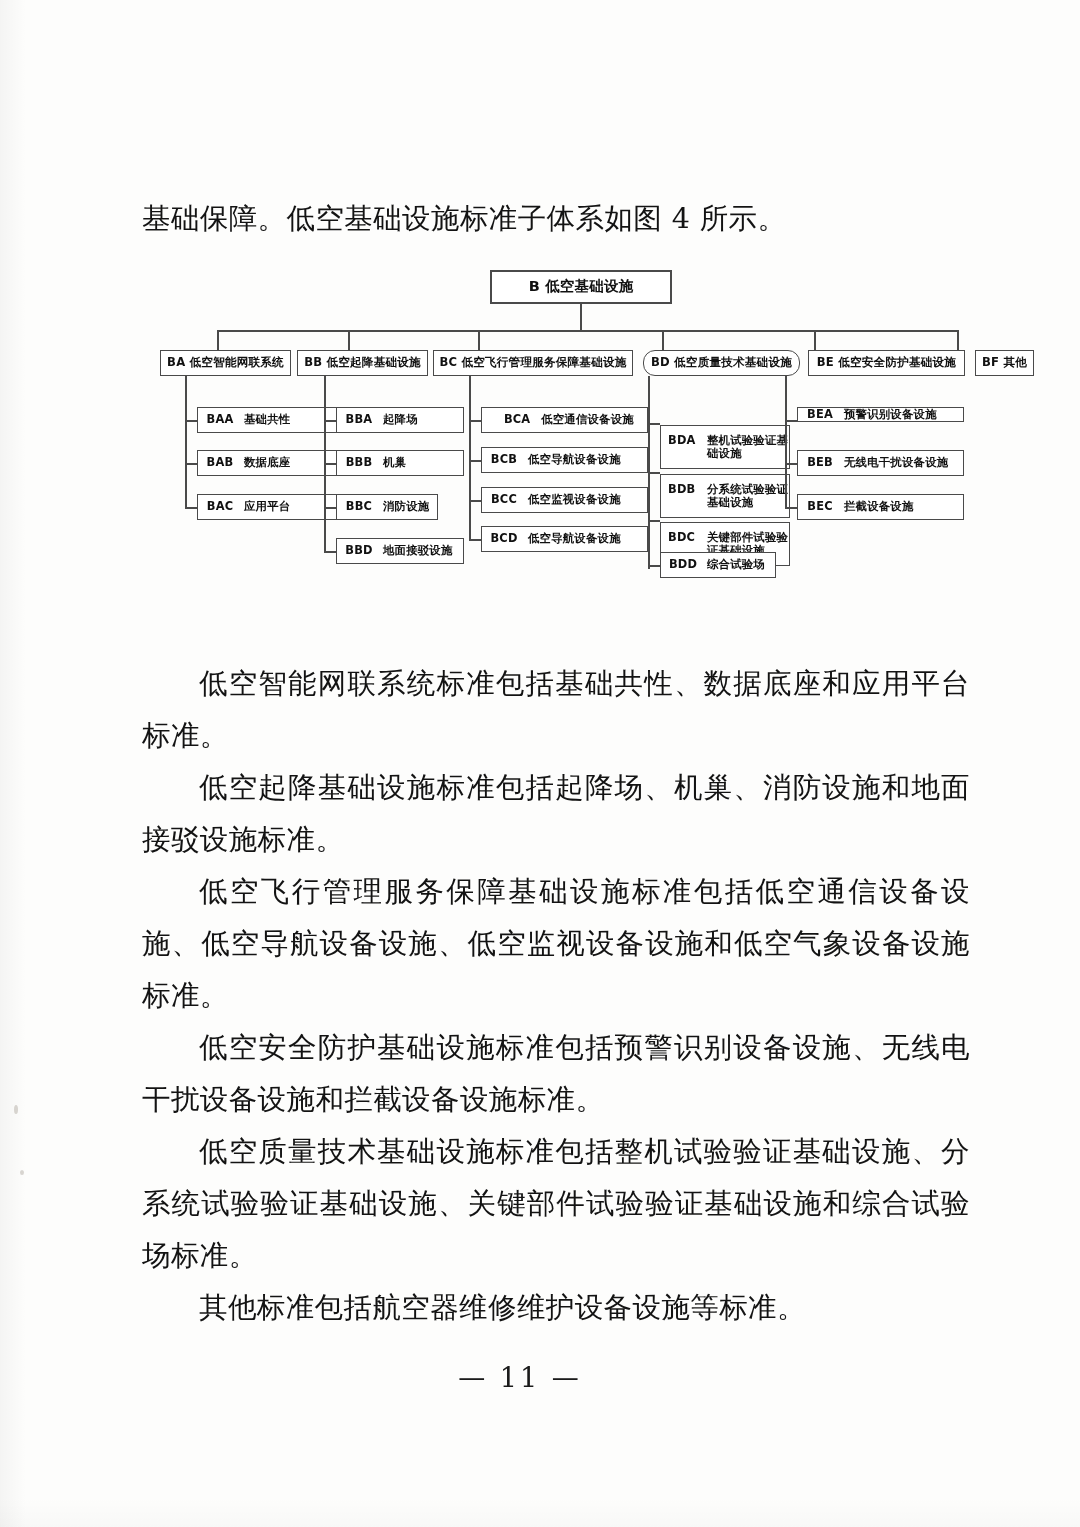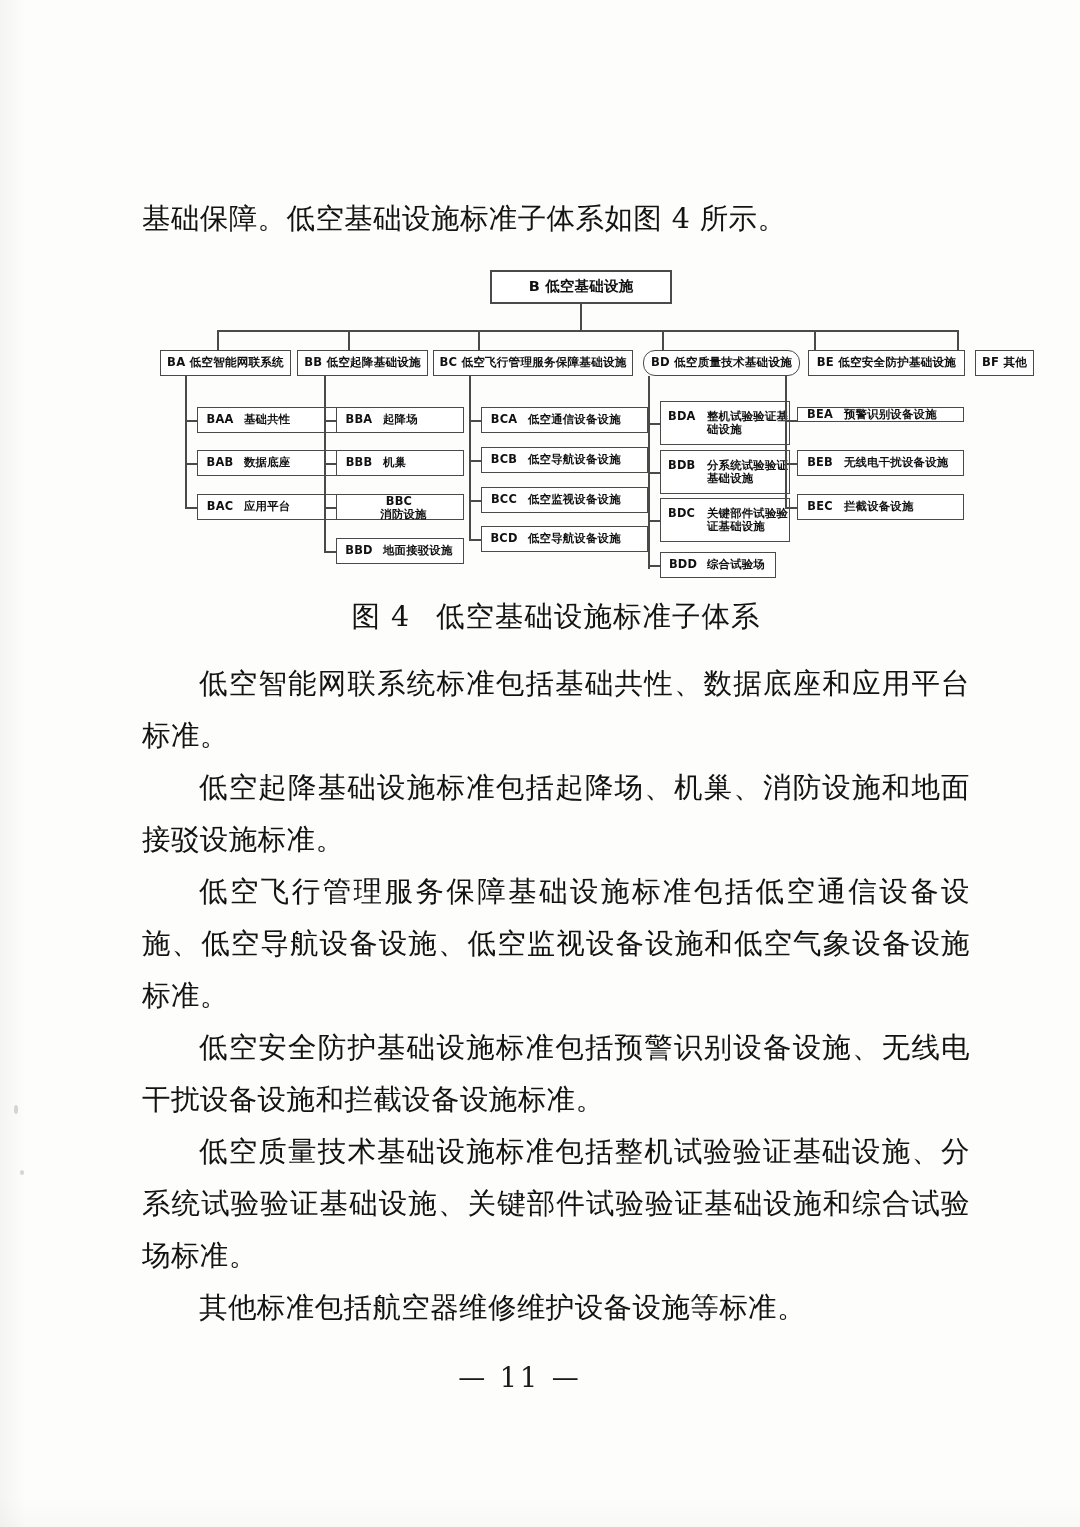--- a/index.html
+++ b/index.html
@@ -101,20 +101,21 @@
     justify-content: flex-start;
     padding-left: 7px;
   }
   .box.lvl3 .code {
     display: inline-block;
     min-width: 30px;
     margin-right: 9px;
   }
   .box.lvl3.two-line {
     align-items: center;
+    margin-top: 24px;
   }
   .box.lvl3.two-line .inner {
     display: flex;
     align-items: flex-start;
     text-align: left;
   }
   .box.lvl3.two-line .label { text-align: left; }
 
   .line {
     position: absolute;
@@ -228,36 +229,36 @@
       <div class="line h" style="left:182px;top:293px;width:12px;"></div>
 
       <div class="box lvl3" style="left:194px;top:149px;width:128px;height:26px;">
         <span class="code">BBA</span>
         <span class="label">起降场</span>
       </div>
       <div class="box lvl3" style="left:194px;top:192px;width:128px;height:26px;">
         <span class="code">BBB</span>
         <span class="label">机巢</span>
       </div>
-      <div class="box lvl3" style="left:194px;top:236px;width:128px;height:26px;flex-direction:column;">
+      <div class="box lvl3" style="left:194px;top:236px;width:102px;height:26px;">
         <span class="code">BBC</span>
         <span class="label">消防设施</span>
       </div>
       <div class="box lvl3" style="left:194px;top:280px;width:128px;height:26px;">
         <span class="code">BBD</span>
         <span class="label">地面接驳设施</span>
       </div>
 
       <div class="line v" style="left:327px;top:118px;height:164px;"></div>
       <div class="line h" style="left:327px;top:162px;width:12px;"></div>
       <div class="line h" style="left:327px;top:202px;width:12px;"></div>
       <div class="line h" style="left:327px;top:242px;width:12px;"></div>
       <div class="line h" style="left:327px;top:281px;width:12px;"></div>
 
-      <div class="box lvl3" style="left:339px;top:149px;width:167px;height:26px;">
+      <div class="box lvl3" style="left:339px;top:149px;width:167px;height:26px;justify-content:center;">
         <span class="code">BCA</span>
         <span class="label">低空通信设备设施</span>
       </div>
       <div class="box lvl3" style="left:339px;top:189px;width:167px;height:26px;">
         <span class="code">BCB</span>
         <span class="label">低空导航设备设施</span>
       </div>
       <div class="box lvl3" style="left:339px;top:229px;width:167px;height:26px;">
         <span class="code">BCC</span>
         <span class="label">低空监视设备设施</span>
@@ -309,23 +310,20 @@
         <span class="code">BEB</span>
         <span class="label">无线电干扰设备设施</span>
       </div>
       <div class="box lvl3" style="left:655px;top:236px;width:167px;height:26px;">
         <span class="code">BEC</span>
         <span class="label">拦截设备设施</span>
       </div>
 
     </div>
 
-    <div class="fig-caption">
-      <span>图 4</span><span class="gap"></span><span>低空基础设施标准子体系</span>
-    </div>
   </div>
 
   <div class="content" style="top:658px;">
     <p class="para">低空智能网联系统标准包括基础共性、数据底座和应用平台标准。</p>
     <p class="para">低空起降基础设施标准包括起降场、机巢、消防设施和地面接驳设施标准。</p>
     <p class="para">低空飞行管理服务保障基础设施标准包括低空通信设备设施、低空导航设备设施、低空监视设备设施和低空气象设备设施标准。</p>
     <p class="para">低空安全防护基础设施标准包括预警识别设备设施、无线电干扰设备设施和拦截设备设施标准。</p>
     <p class="para">低空质量技术基础设施标准包括整机试验验证基础设施、分系统试验验证基础设施、关键部件试验验证基础设施和综合试验场标准。</p>
     <p class="para">其他标准包括航空器维修维护设备设施等标准。</p>
   </div>

